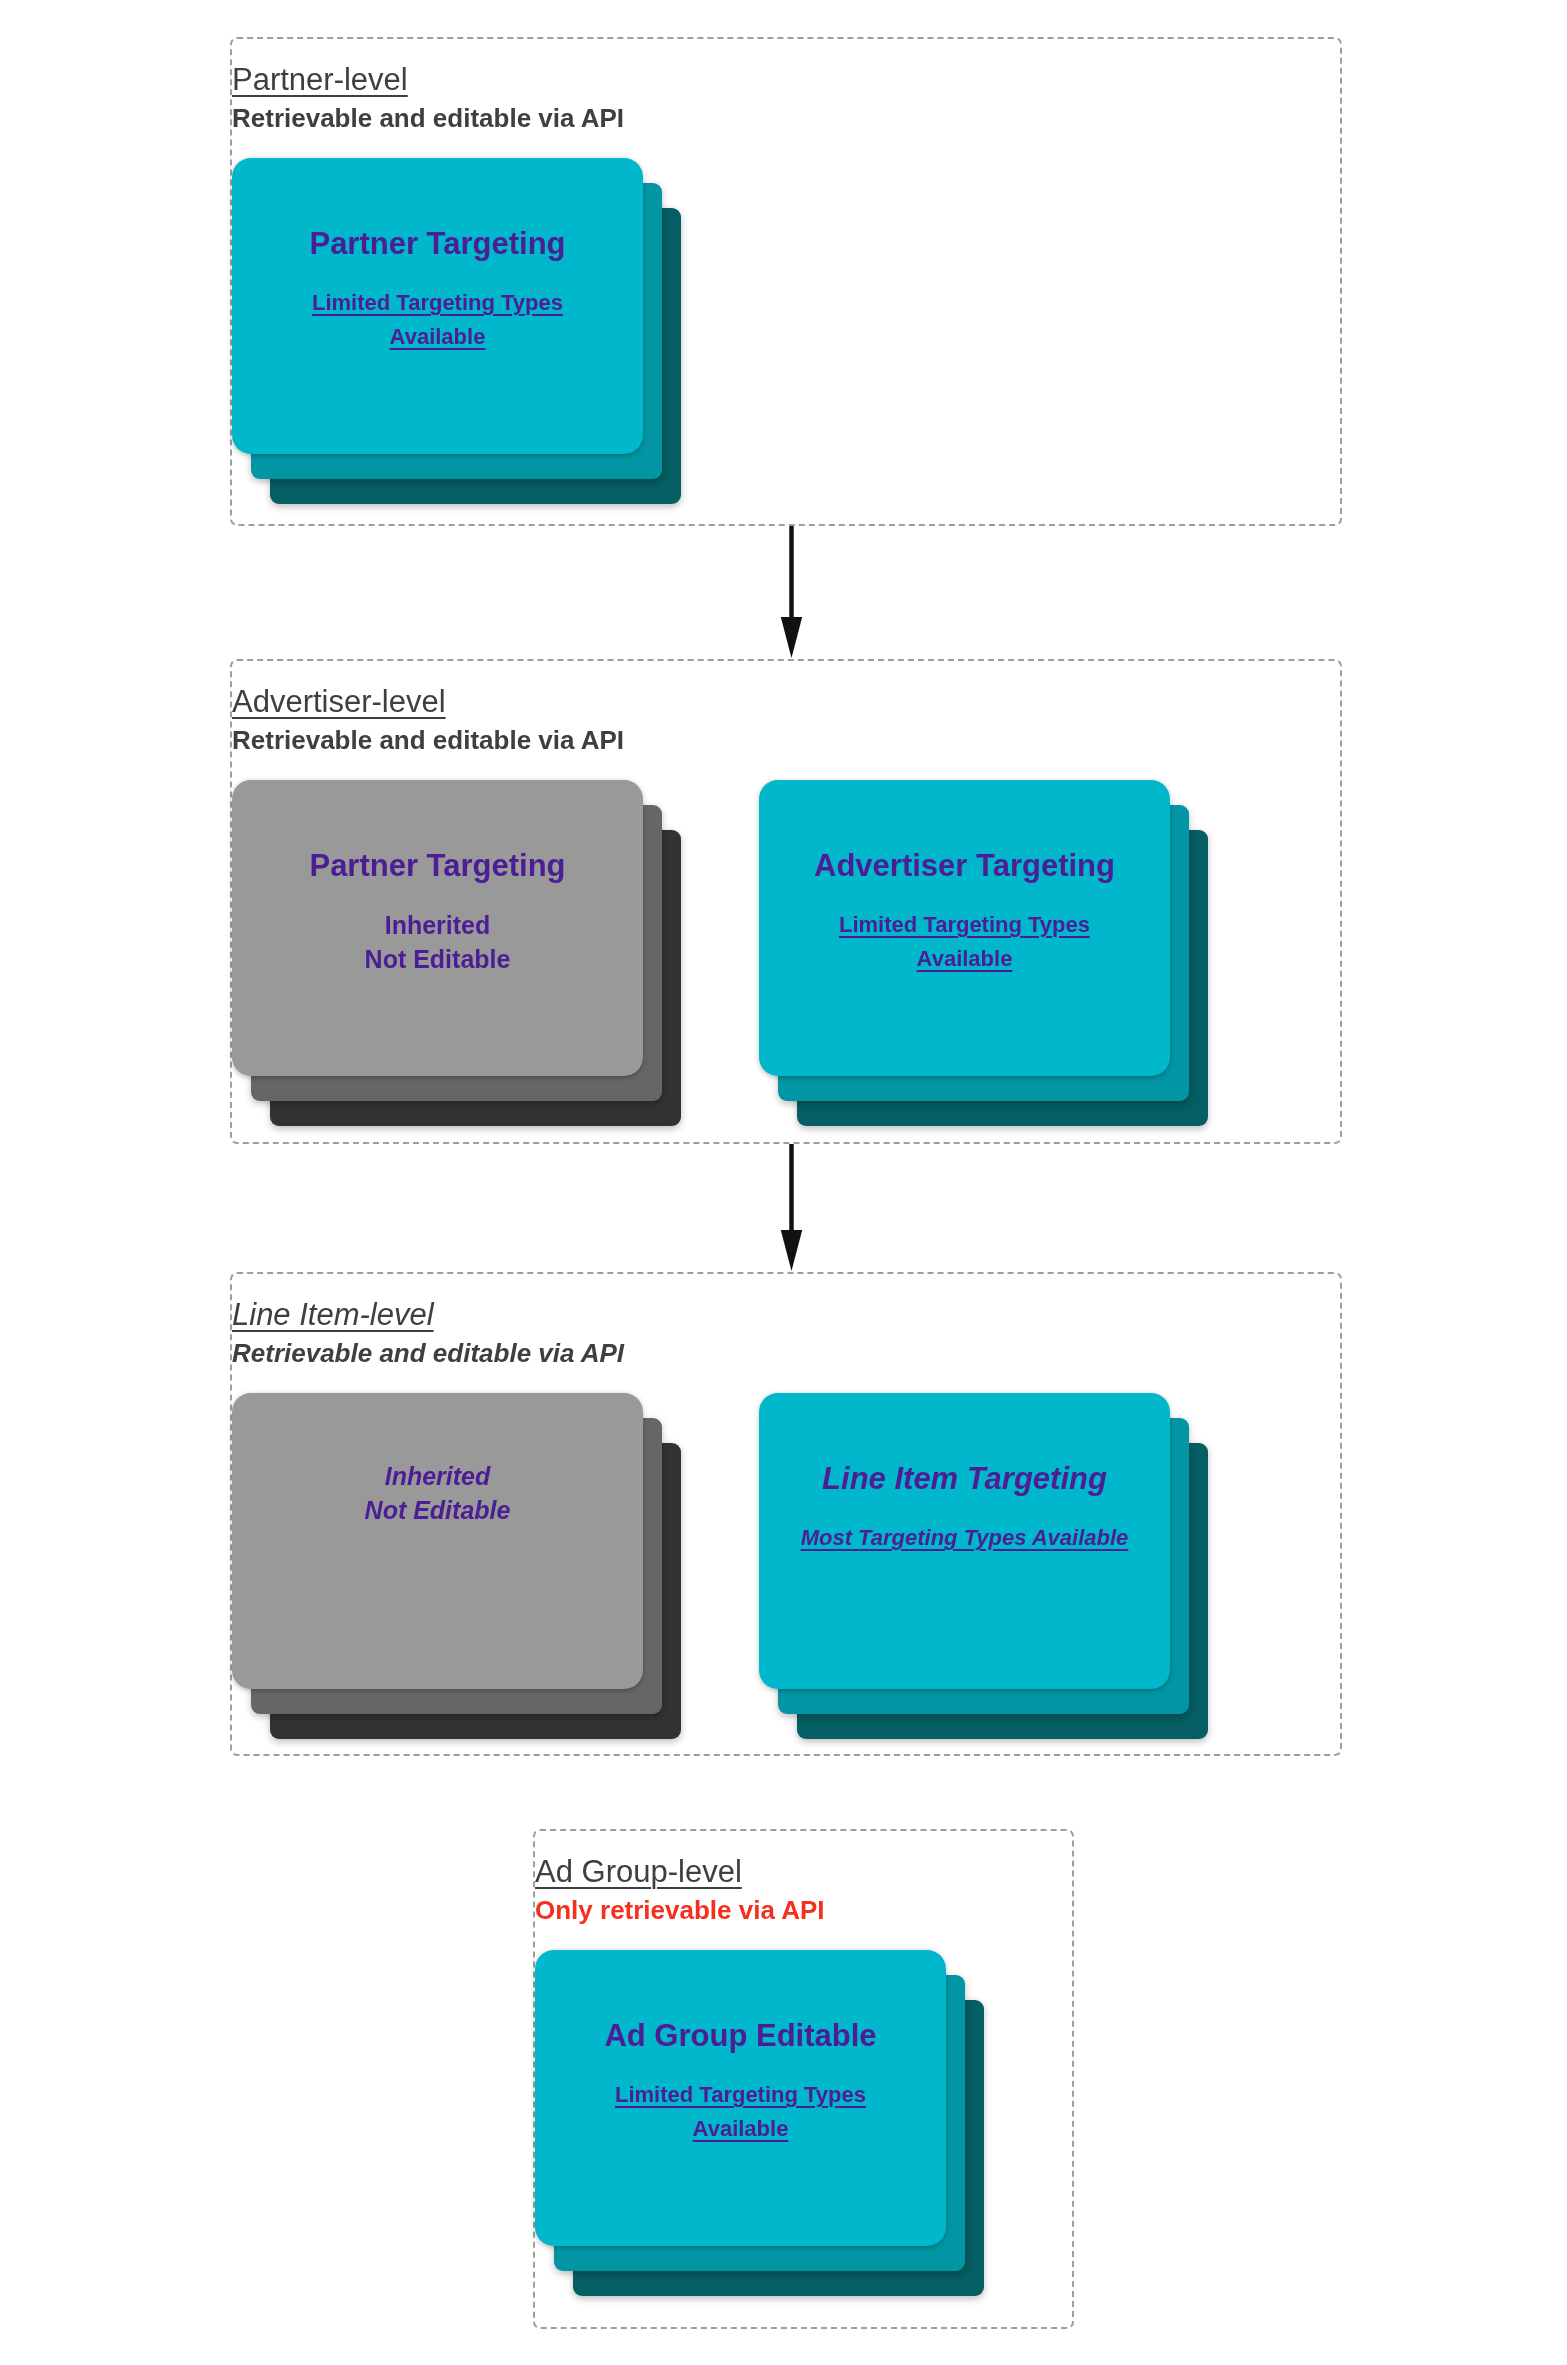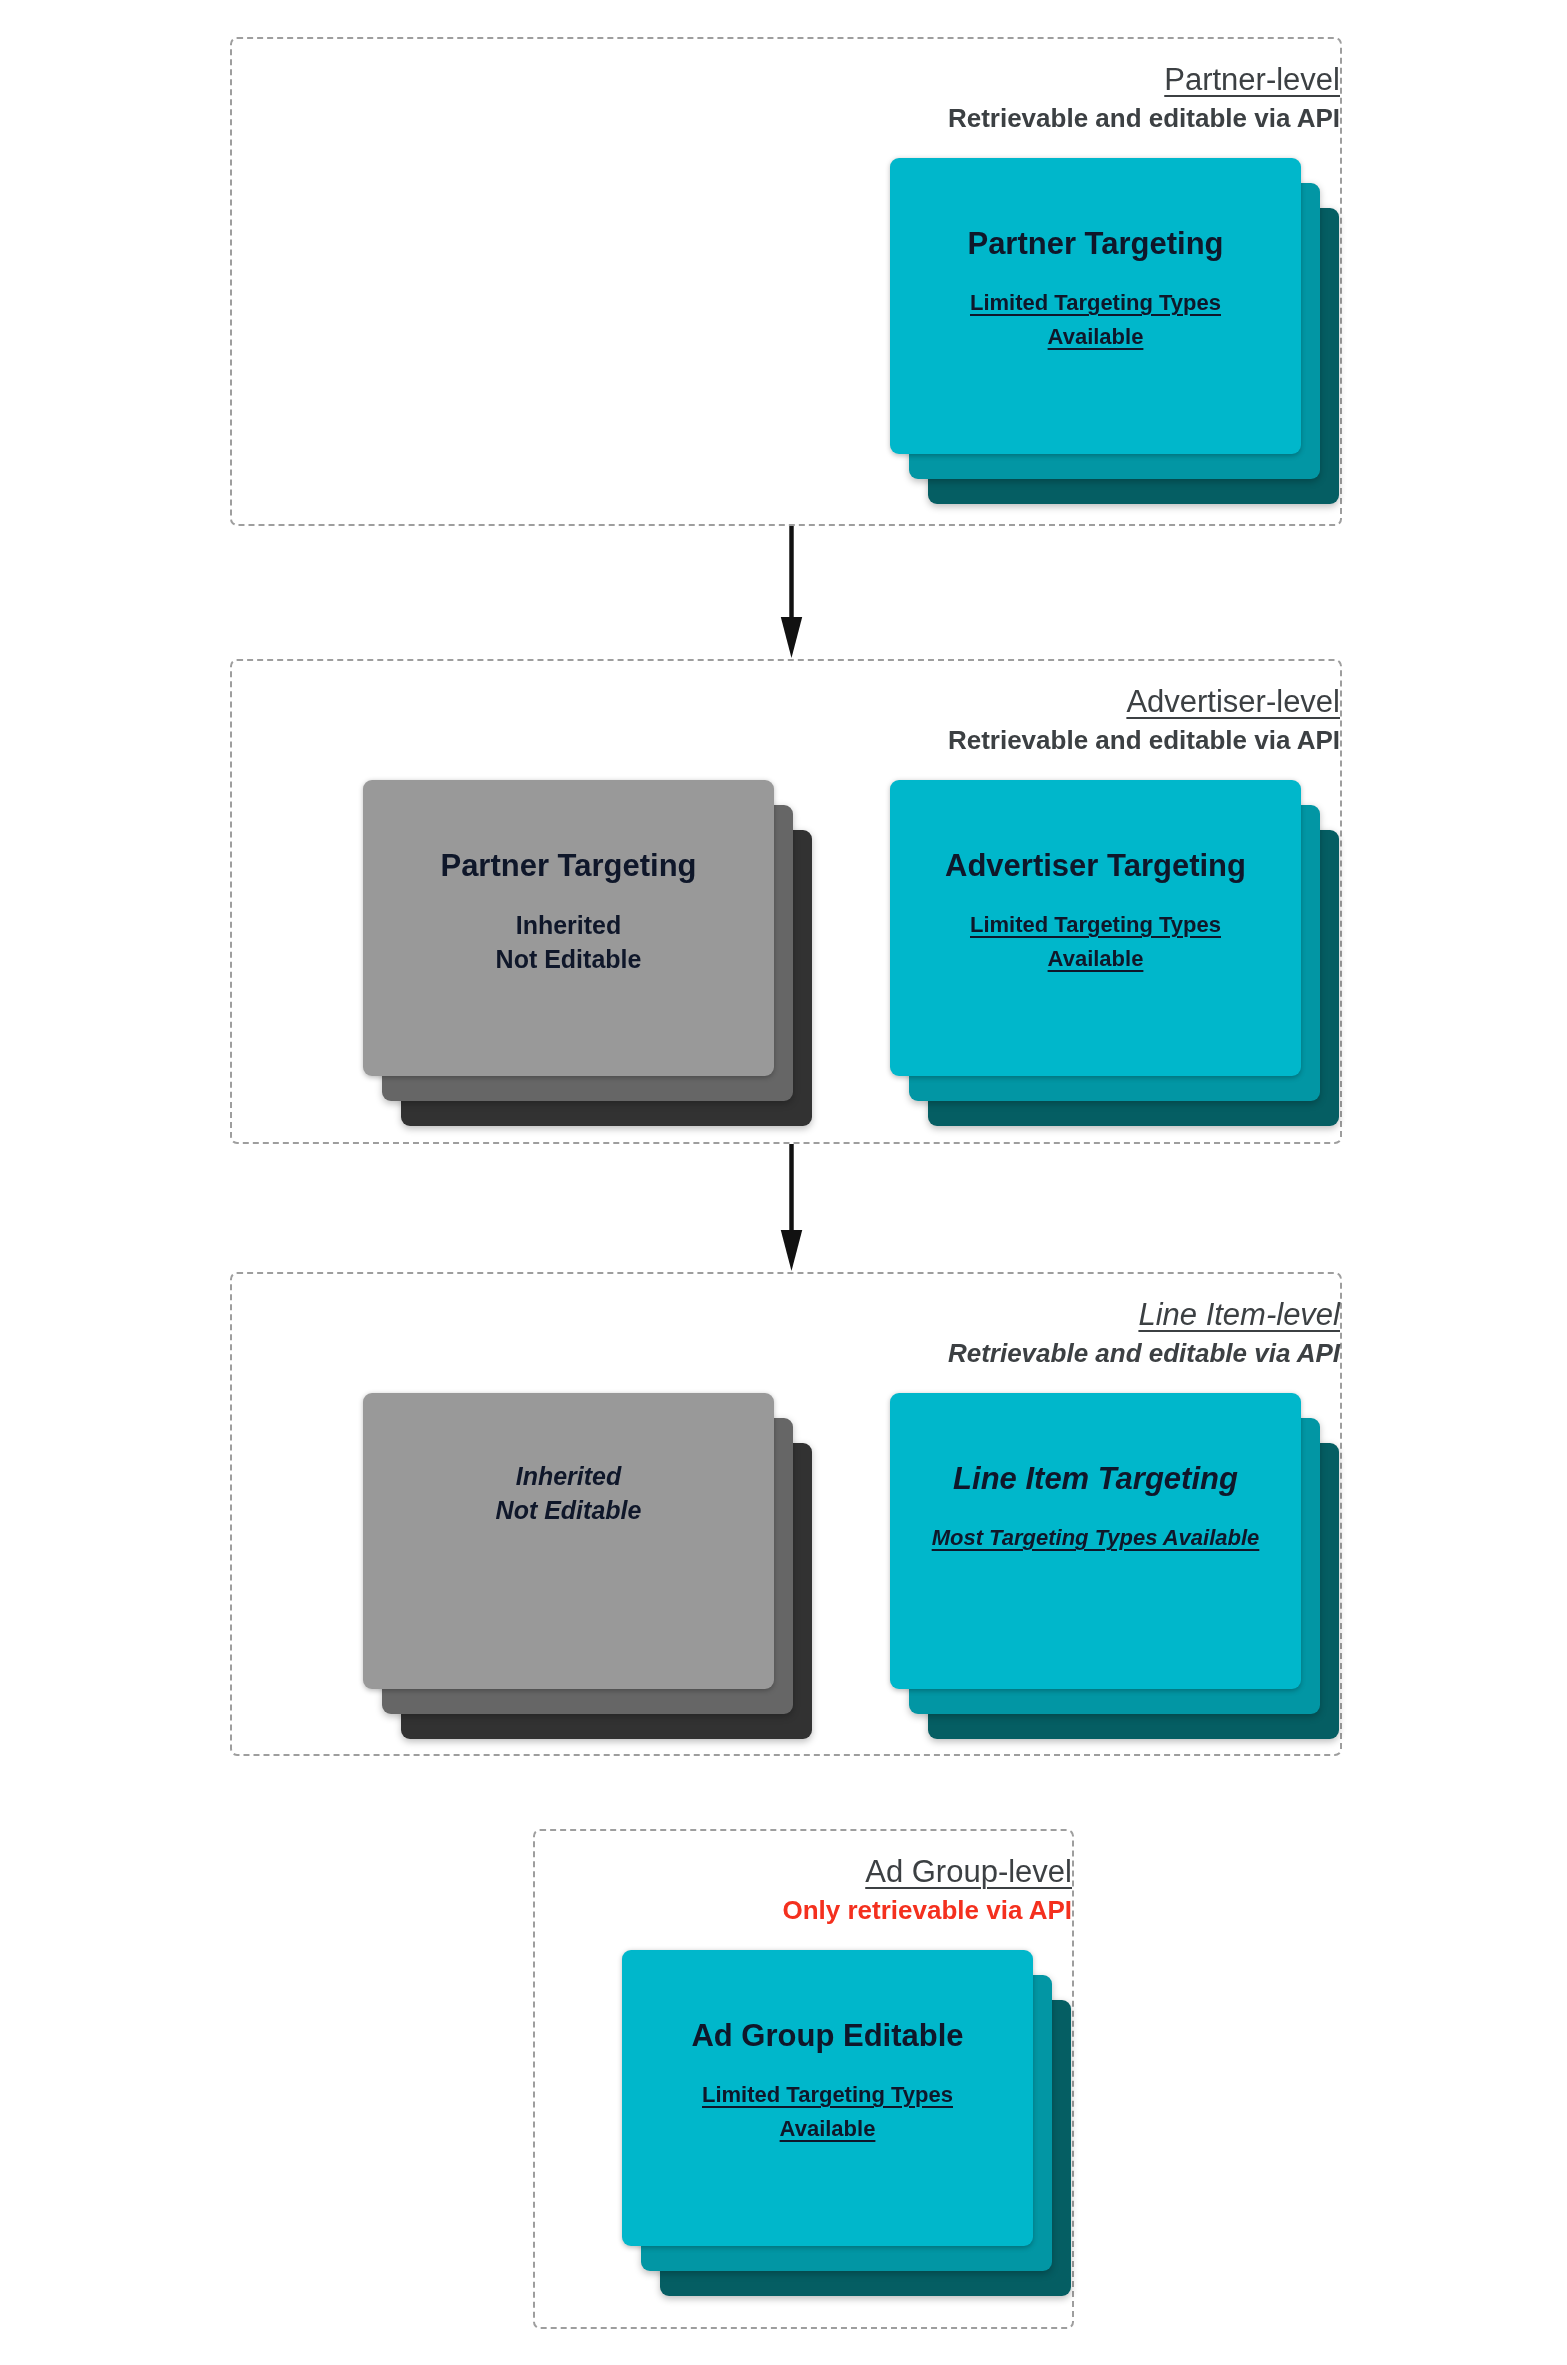--- a/index.html
+++ b/index.html
@@ -4,21 +4,21 @@
 <style>
   html,body{margin:0;padding:0;background:#ffffff;}
   body{font-family:"Liberation Sans",sans-serif;}
   .canvas{position:relative;width:1567px;height:2366px;background:var(--bg,#ffffff);overflow:hidden;}
 
   .section{
     position:absolute;
     border:2.7px dashed var(--box-border,#9E9E9E);
     border-radius:7.1px;
     box-sizing:border-box;
-    display:flex;flex-direction:column;align-items:flex-end;
+    display:flex;flex-direction:column;align-items:flex-start;
     padding-top:21.4px;
     background:transparent;
   }
   #s1{left:230px;top:37px;width:1112px;height:489px;}
   #s2{left:230px;top:659px;width:1112px;height:485px;}
   #s3{left:230px;top:1272px;width:1112px;height:484px;font-style:italic;}
   #s4{left:533px;top:1829px;width:541px;height:500px;}
 
   .sec-title{
     font-size:31px;line-height:39px;color:var(--ink,#3C4043);
@@ -39,22 +39,22 @@
     box-shadow:0 2.7px 7.1px rgba(0,0,0,.25);
   }
   .card-stack::before{left:19px;top:25px;z-index:1;}
   .card-stack::after{left:38px;top:50px;z-index:0;}
   .teal.card-stack::before{background:var(--teal-mid,#0296A4);}
   .teal.card-stack::after{background:var(--teal-dark,#055E63);}
   .gray.card-stack::before{background:var(--gray-mid,#666666);}
   .gray.card-stack::after{background:var(--gray-dark,#323232);}
 
   .card-face{
-    position:relative;z-index:2;width:100%;height:100%;border-radius:9px;
-    box-sizing:border-box;padding-top:66px;text-align:center;color:#0f172a;
+    position:relative;z-index:2;width:100%;height:100%;border-radius:19px;
+    box-sizing:border-box;padding-top:66px;text-align:center;color:#4c1d95;
     box-shadow:0 1.8px 5.4px rgba(0,0,0,.25);
   }
   .teal .card-face{background:var(--teal,#00B7CB);}
   .gray .card-face{background:var(--gray,#999999);}
 
   .card-title{font-size:31px;line-height:39px;font-weight:bold;max-width:368px;margin:0 auto 23px;}
   .card-sub{font-size:22px;line-height:34px;font-weight:bold;max-width:348px;margin:0 auto;}
   .card-sub.u{text-decoration:underline;text-decoration-thickness:1.8px;text-underline-offset:3.6px;}
   .card-line{font-size:25px;line-height:34px;font-weight:bold;}
 

